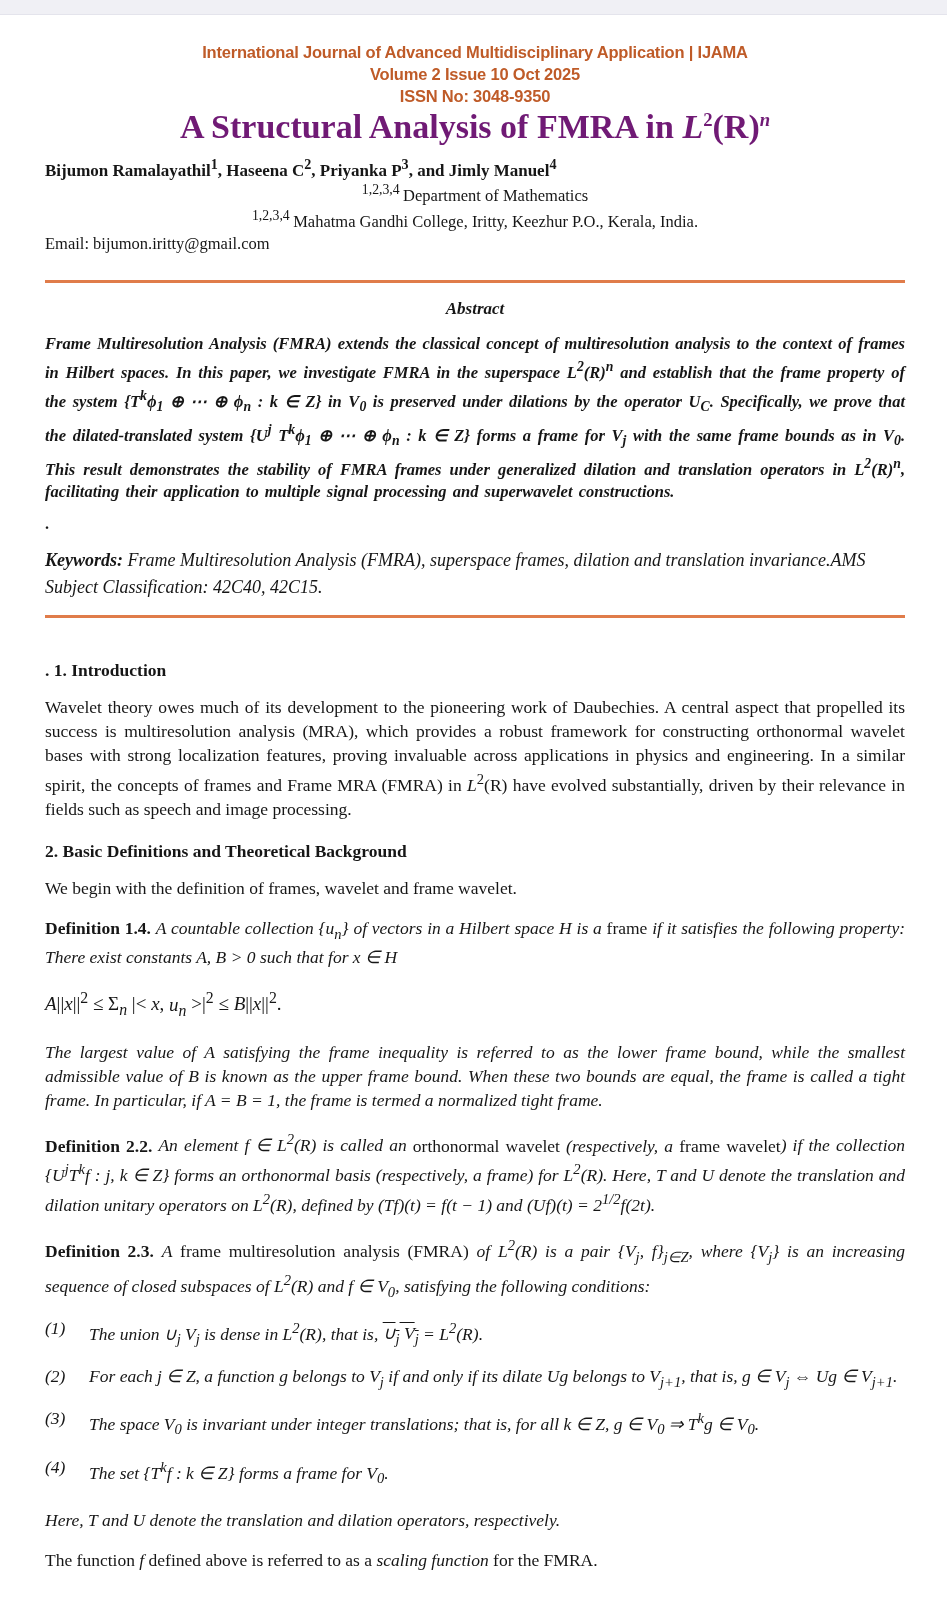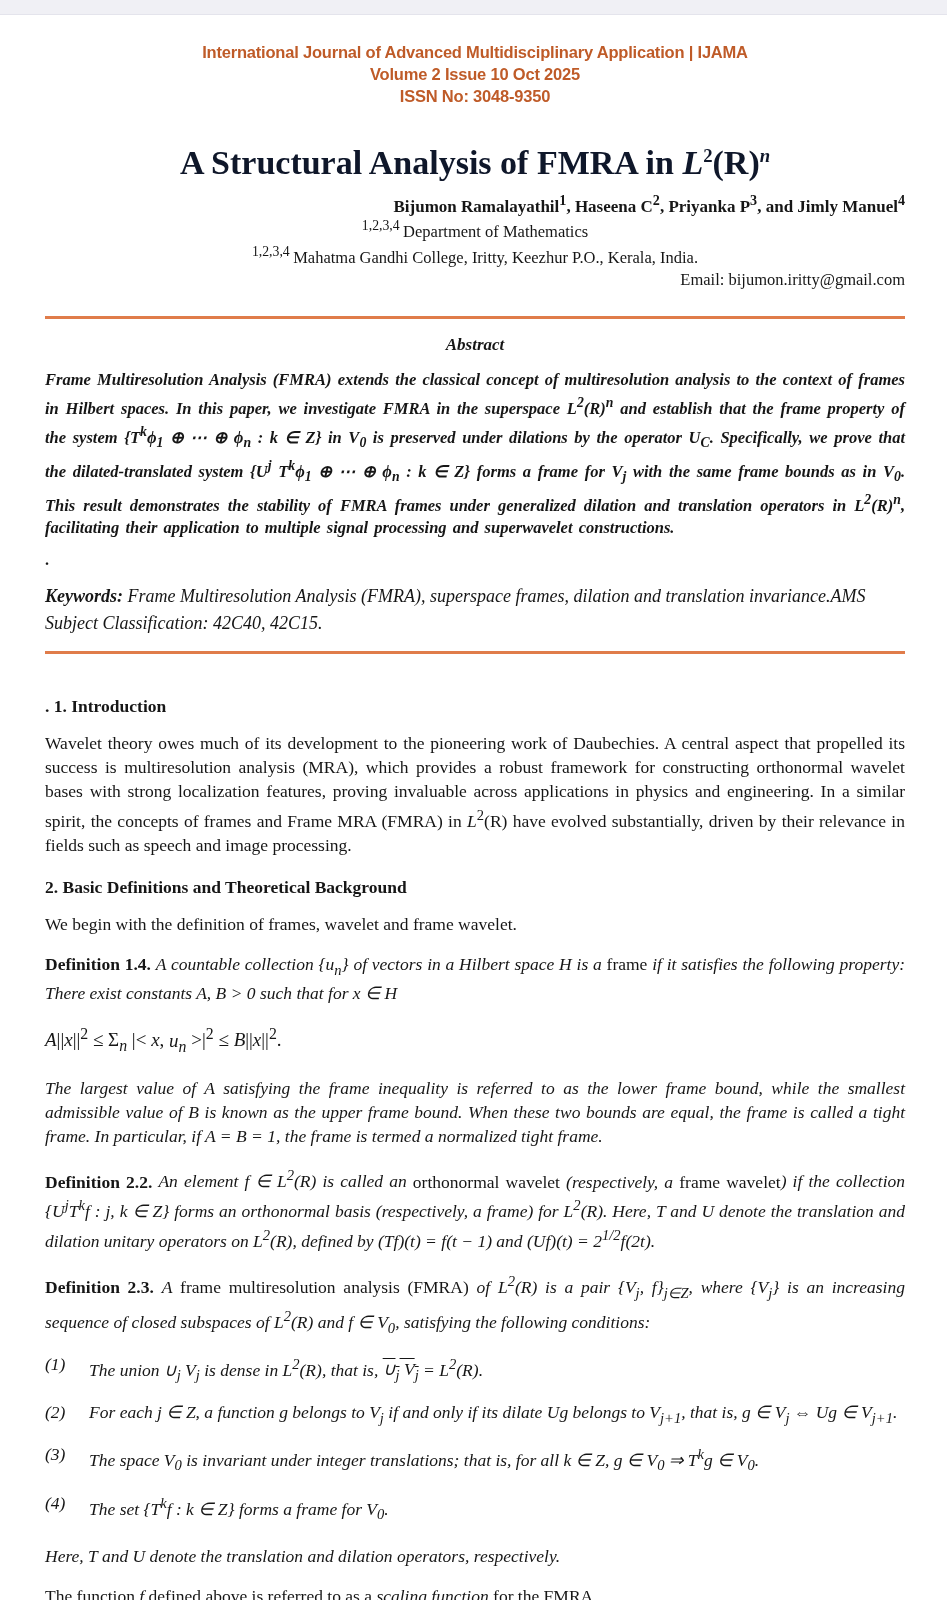--- a/index.html
+++ b/index.html
@@ -27,31 +27,30 @@
     font-family: "Liberation Sans", sans-serif;
     font-weight: bold;
     color: #bf5b28;
     font-size: 16.5px;
     line-height: 22px;
     letter-spacing: -0.2px;
   }
 
   .paper-title {
     text-align: center;
-    margin-top: 36px;
     font-size: 34px;
     font-weight: bold;
-    color: #0f172a;
+    color: #701a75;
     line-height: 1.2;
   }
   .paper-title sup { font-size: 0.55em; }
 
-  .authors { text-align: right; margin-top: 8px; font-weight: bold; font-size: 17px; }
+  .authors { text-align: left; margin-top: 8px; font-weight: bold; font-size: 17px; }
   .affil   { text-align: center; margin-top: 2px; font-size: 16.5px; }
-  .email   { text-align: right; margin-top: 3px; font-size: 16.5px; }
+  .email   { text-align: left; margin-top: 3px; font-size: 16.5px; }
 
   .rule {
     border: none;
     border-top: 3px solid #e07c4a;
     margin: 0;
   }
   .rule-1 { margin-top: 26px; }
   .rule-2 { margin-top: 14px; }
 
   .abstract-h {

